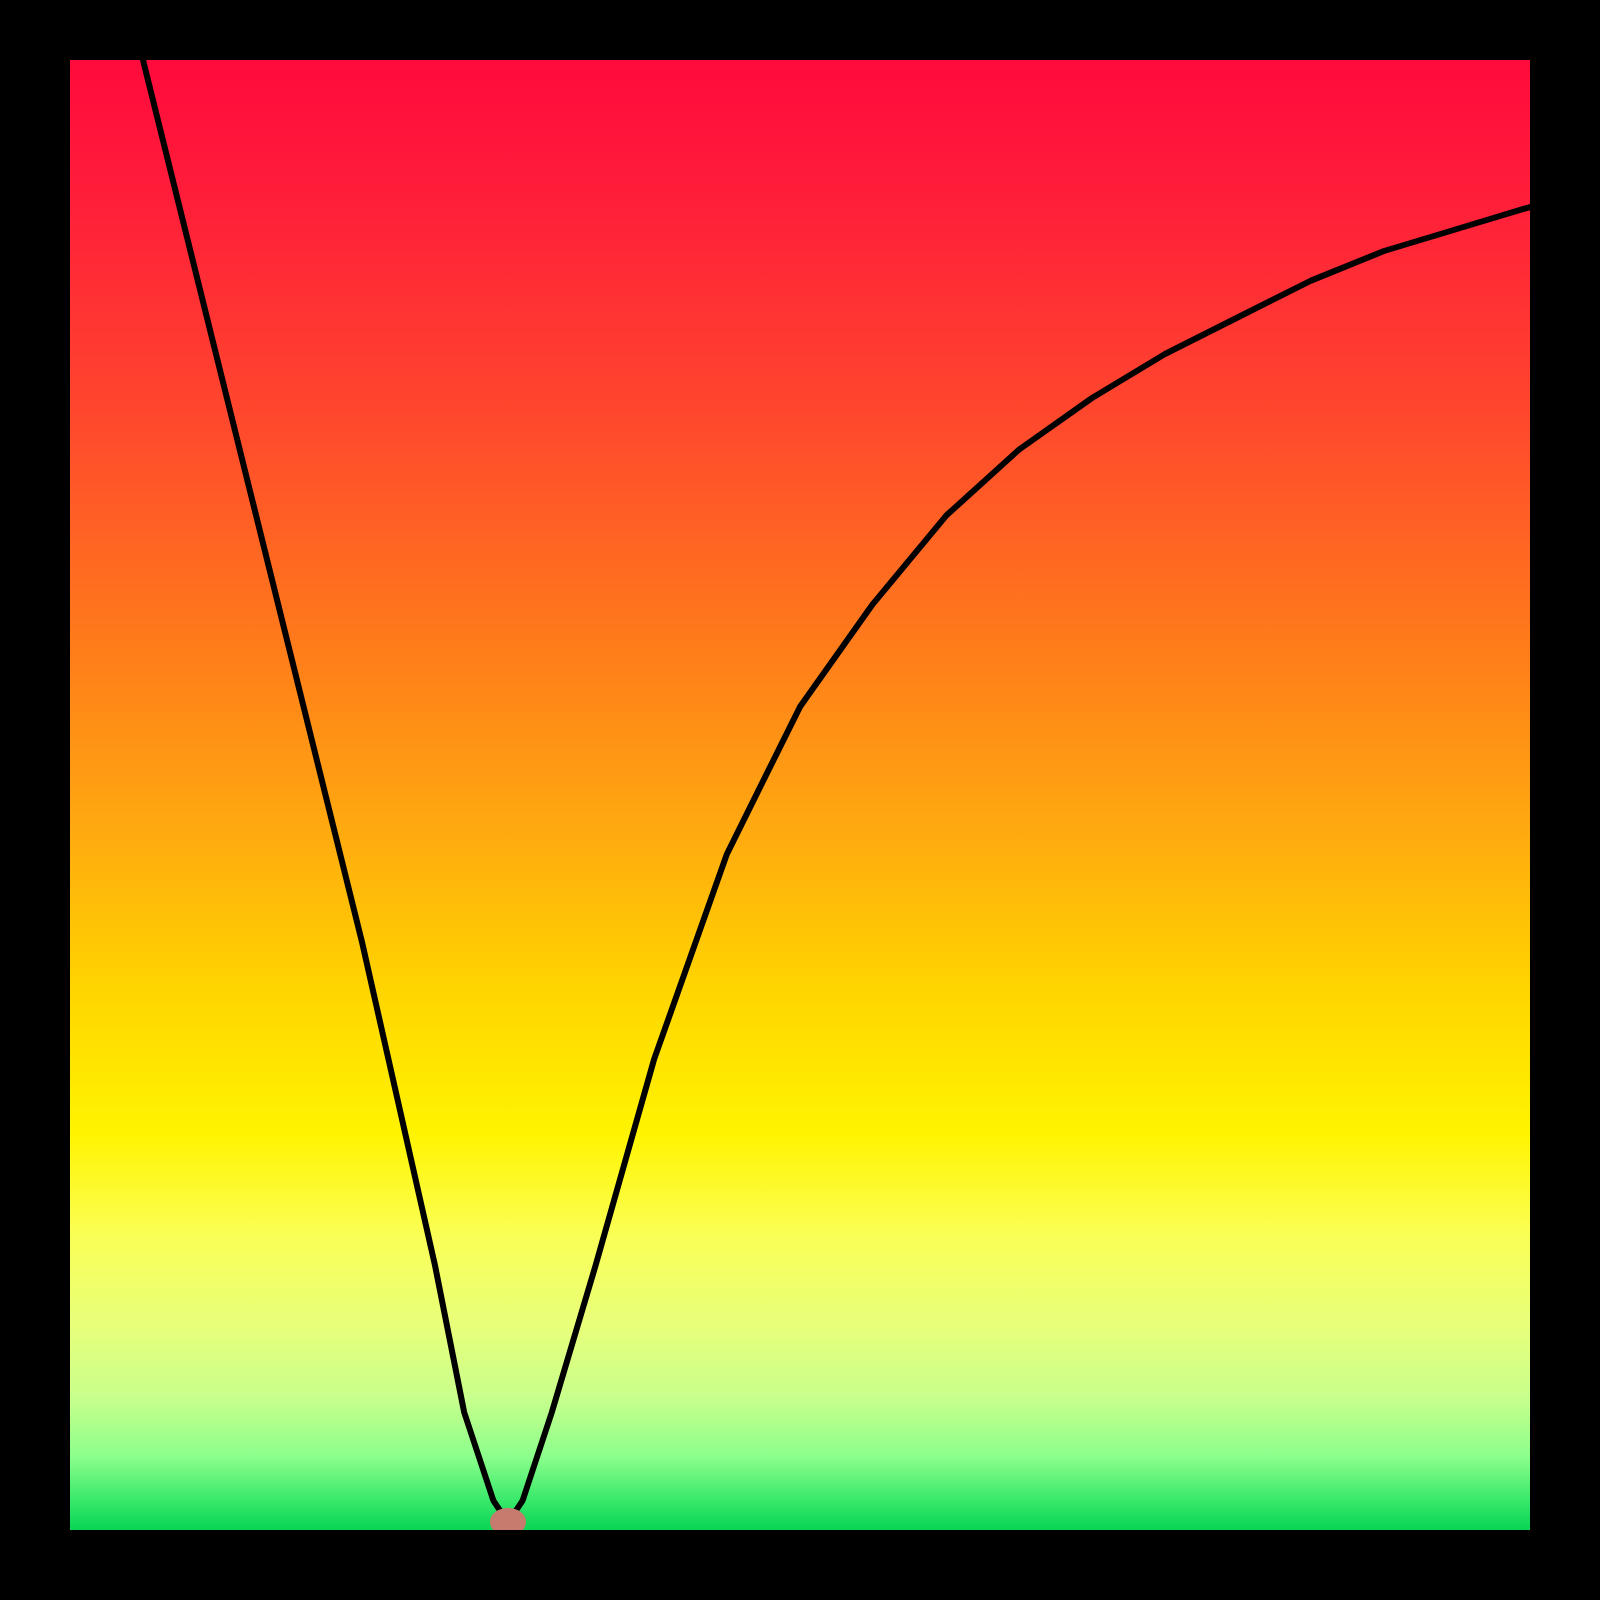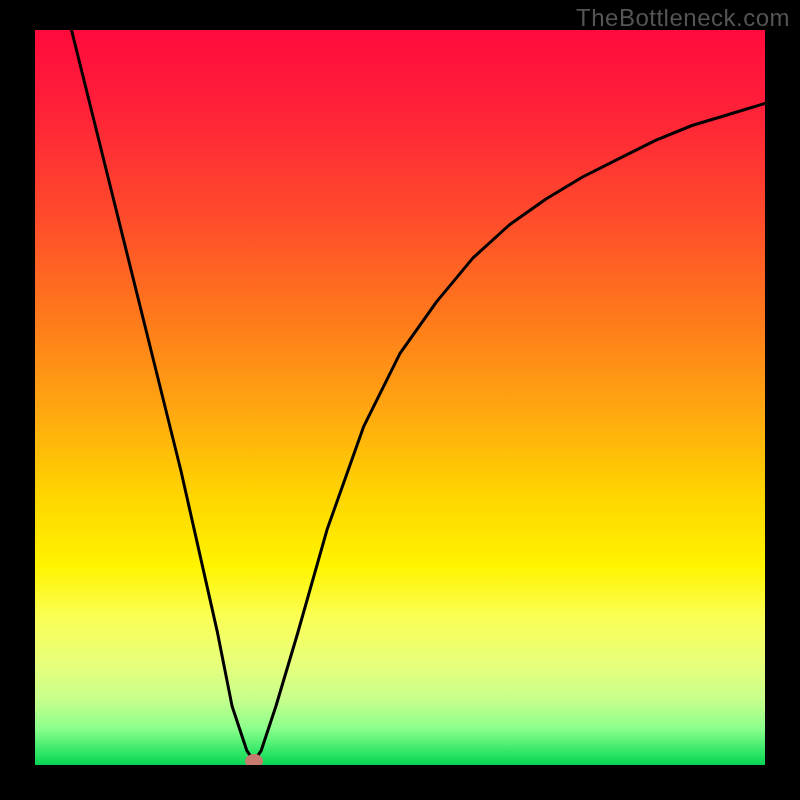--- a/index.html
+++ b/index.html
@@ -65,21 +65,20 @@
     height: 14px;
     background: #c77b6f;
     border-radius: 50%;
     transform: translate(-50%, -50%);
   }
 </style>
 </head>
 <body>
 
 <div class="outer">
-  <div class="watermark">TheBottleneck.com</div>
 
   <div class="plot-area">
     <div class="gradient"></div>
 
     <svg class="curve" viewBox="0 0 730 735" preserveAspectRatio="none">
       <path id="curve-path" d="M 36.5 0.0 L 73.0 147.0 L 109.5 294.0 L 146.0 441.0 L 182.5 602.7 L 197.1 676.2 L 211.7 720.3 L 219.0 731.3 L 226.3 720.3 L 240.9 676.2 L 262.8 602.7 L 292.0 499.8 L 328.5 396.9 L 365.0 323.4 L 401.5 271.9 L 438.0 227.9 L 474.5 194.8 L 511.0 169.0 L 547.5 147.0 L 584.0 128.6 L 620.5 110.3 L 657.0 95.5 L 693.5 84.5 L 730.0 73.5" fill="none" stroke="#000" stroke-width="3" stroke-linejoin="round" stroke-linecap="round"></path>
     </svg>
 
     <div id="marker" class="marker" style="left: 219px; top: 731.325px; background: rgb(199, 123, 111);"></div>
   </div>

